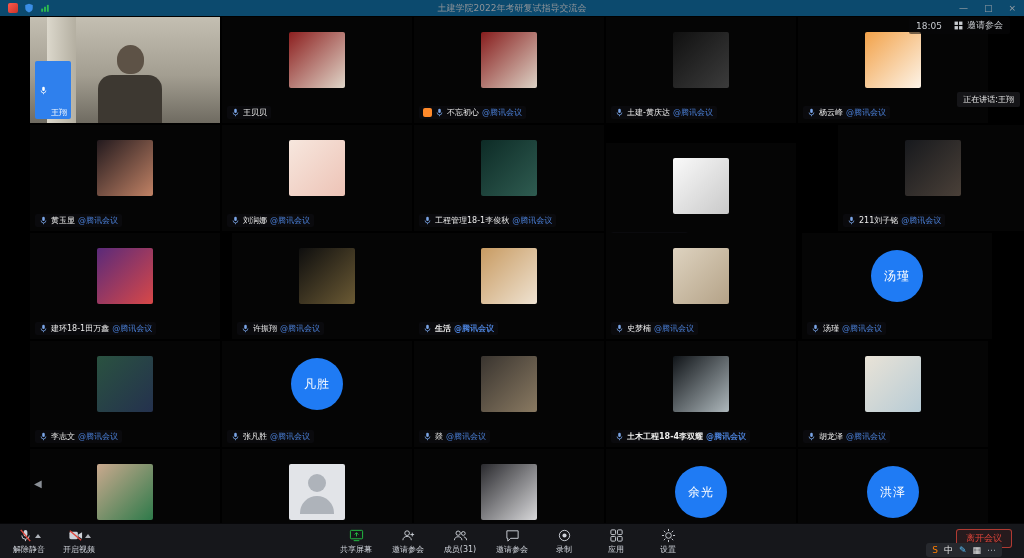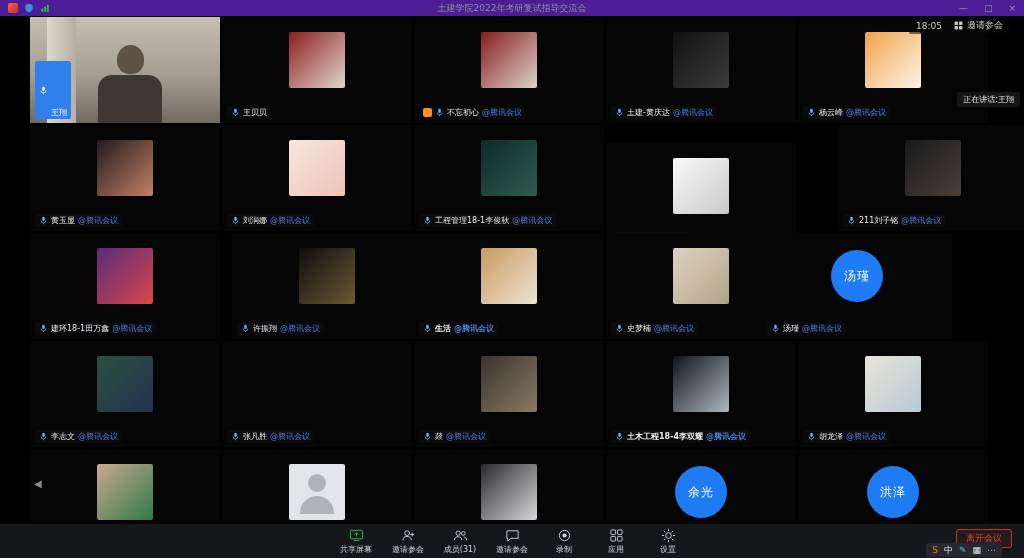--- a/index.html
+++ b/index.html
@@ -2,21 +2,21 @@
 <html><head>
 <meta charset="utf-8">
 <style>
   html,body{margin:0;padding:0;}
   body{
     width:1024px;height:558px;position:relative;overflow:hidden;
     background:#000;font-family:"DejaVu Sans","Liberation Sans",sans-serif;
     color:#ddd;-webkit-font-smoothing:antialiased;
   }
   
-  .titlebar{position:absolute;top:0;left:0;right:0;height:16px;background:#4c1d95;z-index:20;}
+  .titlebar{position:absolute;top:0;left:0;right:0;height:16px;background:#0c4a6e;z-index:20;}
   .tb-left{position:absolute;left:8px;top:3px;display:flex;gap:6px;align-items:center;z-index:2;}
   .app-ico{width:10px;height:10px;border-radius:2px;background:linear-gradient(135deg,#ff5a4e,#c93327);}
   .tb-title{position:absolute;left:0;right:0;top:0;height:16px;line-height:16px;text-align:center;font-size:9px;color:#8f9398;}
   .win-btns{position:absolute;right:8px;top:0;height:16px;display:flex;gap:16px;align-items:center;font-size:9px;color:#9aa0a6;z-index:3;}
   .win-btns span{cursor:pointer;line-height:16px;}
   .overlay-right{position:absolute;top:17px;right:14px;display:flex;gap:12px;align-items:center;
     font-size:9px;color:#c9ccd1;background:rgba(8,8,10,.55);padding:2px 7px;border-radius:2px;z-index:15;}
   .view-toggle{display:flex;gap:4px;align-items:center;cursor:pointer;}
   
   .stage{position:absolute;top:16px;left:0;right:0;bottom:34px;overflow:hidden;background:#000;}
@@ -260,21 +260,21 @@
         <div class="chip">
           <svg width="9" height="9" viewBox="0 0 12 12">
             <rect x="4.3" y="1" width="3.4" height="5.6" rx="1.7" fill="#7aa5e8"></rect>
             <path d="M2.8 6a3.2 3.2 0 0 0 6.4 0" fill="none" stroke="#7aa5e8"></path>
             <line x1="6" y1="9.2" x2="6" y2="11" stroke="#7aa5e8"></line>
           </svg>
           <span class="nm">史梦楠</span>
           <span class="sfx">@腾讯会议</span>
         </div>
       </div>
-      <div class="tile" style="left: 762px; top: 217px;">
+      <div class="tile" style="left: 802px; top: 217px;">
         <div class="circ">汤瑾</div>
         <div class="chip">
           <svg width="9" height="9" viewBox="0 0 12 12">
             <rect x="4.3" y="1" width="3.4" height="5.6" rx="1.7" fill="#7aa5e8"></rect>
             <path d="M2.8 6a3.2 3.2 0 0 0 6.4 0" fill="none" stroke="#7aa5e8"></path>
             <line x1="6" y1="9.2" x2="6" y2="11" stroke="#7aa5e8"></line>
           </svg>
           <span class="nm">汤瑾</span>
           <span class="sfx">@腾讯会议</span>
         </div>
@@ -285,20 +285,21 @@
           <svg width="9" height="9" viewBox="0 0 12 12">
             <rect x="4.3" y="1" width="3.4" height="5.6" rx="1.7" fill="#7aa5e8"></rect>
             <path d="M2.8 6a3.2 3.2 0 0 0 6.4 0" fill="none" stroke="#7aa5e8"></path>
             <line x1="6" y1="9.2" x2="6" y2="11" stroke="#7aa5e8"></line>
           </svg>
           <span class="nm">李志文</span>
           <span class="sfx">@腾讯会议</span>
         </div>
       </div>
       <div class="tile" style="left: 222px; top: 325px;">
+        <div class="circ">凡胜</div>
         <div class="chip">
           <svg width="9" height="9" viewBox="0 0 12 12">
             <rect x="4.3" y="1" width="3.4" height="5.6" rx="1.7" fill="#7aa5e8"></rect>
             <path d="M2.8 6a3.2 3.2 0 0 0 6.4 0" fill="none" stroke="#7aa5e8"></path>
             <line x1="6" y1="9.2" x2="6" y2="11" stroke="#7aa5e8"></line>
           </svg>
           <span class="nm">张凡胜</span>
           <span class="sfx">@腾讯会议</span>
         </div>
       </div>
@@ -356,20 +357,45 @@
       <div class="tile" style="left: 798px; top: 433px;">
         <div class="circ">洪泽</div>
       </div>
     </div>
   <div class="speaking-pill">正在讲话:王翔</div>
   <div class="pager">◀</div>
 </div>
 
 <div class="toolbar">
 
+  <div class="tg-left">
+    <div class="tbtn">
+      <div class="ico-row">
+        <svg width="15" height="15" viewBox="0 0 16 16">
+            <rect x="6" y="2" width="4" height="7" rx="2" fill="#cfd3da"></rect>
+            <path d="M4 8a4 4 0 0 0 8 0" stroke="#cfd3da" fill="none"></path>
+            <line x1="8" y1="12" x2="8" y2="14" stroke="#cfd3da"></line>
+            <line x1="3" y1="2" x2="13" y2="14" stroke="#e0453a" stroke-width="1.5"></line>
+          </svg>
+        <span class="caret"></span>
+      </div>
+      <span>解除静音</span>
+    </div>
+    <div class="tbtn">
+      <div class="ico-row">
+        <svg width="15" height="15" viewBox="0 0 16 16">
+            <rect x="1.5" y="4" width="9" height="8" rx="1.5" fill="#cfd3da"></rect>
+            <path d="M11 7l4-2.5v7L11 9z" fill="#cfd3da"></path>
+            <line x1="2" y1="3" x2="14" y2="13" stroke="#e0453a" stroke-width="1.5"></line>
+          </svg>
+        <span class="caret"></span>
+      </div>
+      <span>开启视频</span>
+    </div>
+  </div>
 
   <div class="tg-center">
     <div class="tbtn">
       <div class="ico-row">
           <svg width="15" height="15" viewBox="0 0 16 16">
             <rect x="1.5" y="2.5" width="13" height="9" rx="1" stroke="#23c343" fill="none"></rect>
             <path d="M8 9V5M8 5l-2 2M8 5l2 2" stroke="#23c343" fill="none"></path>
             <line x1="5" y1="13.5" x2="11" y2="13.5" stroke="#23c343"></line>
           </svg>
         </div>

